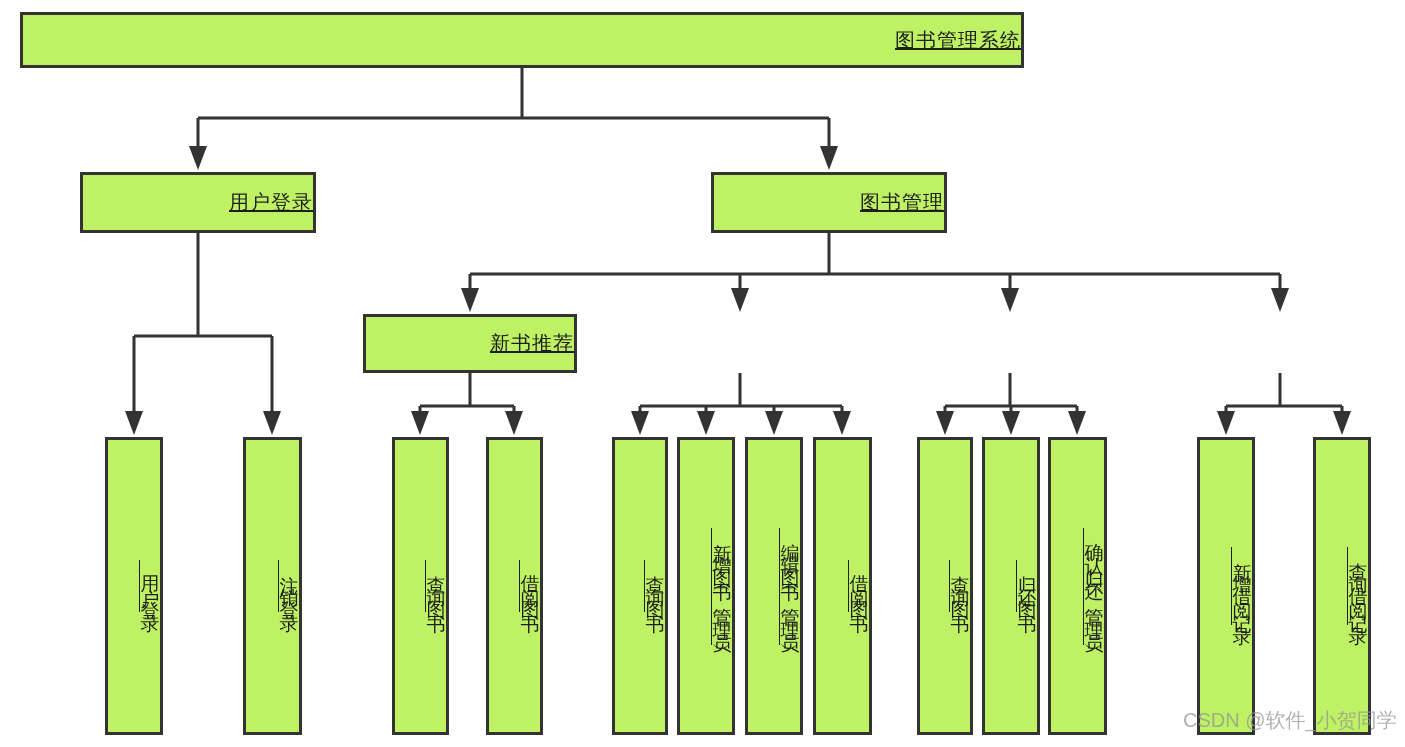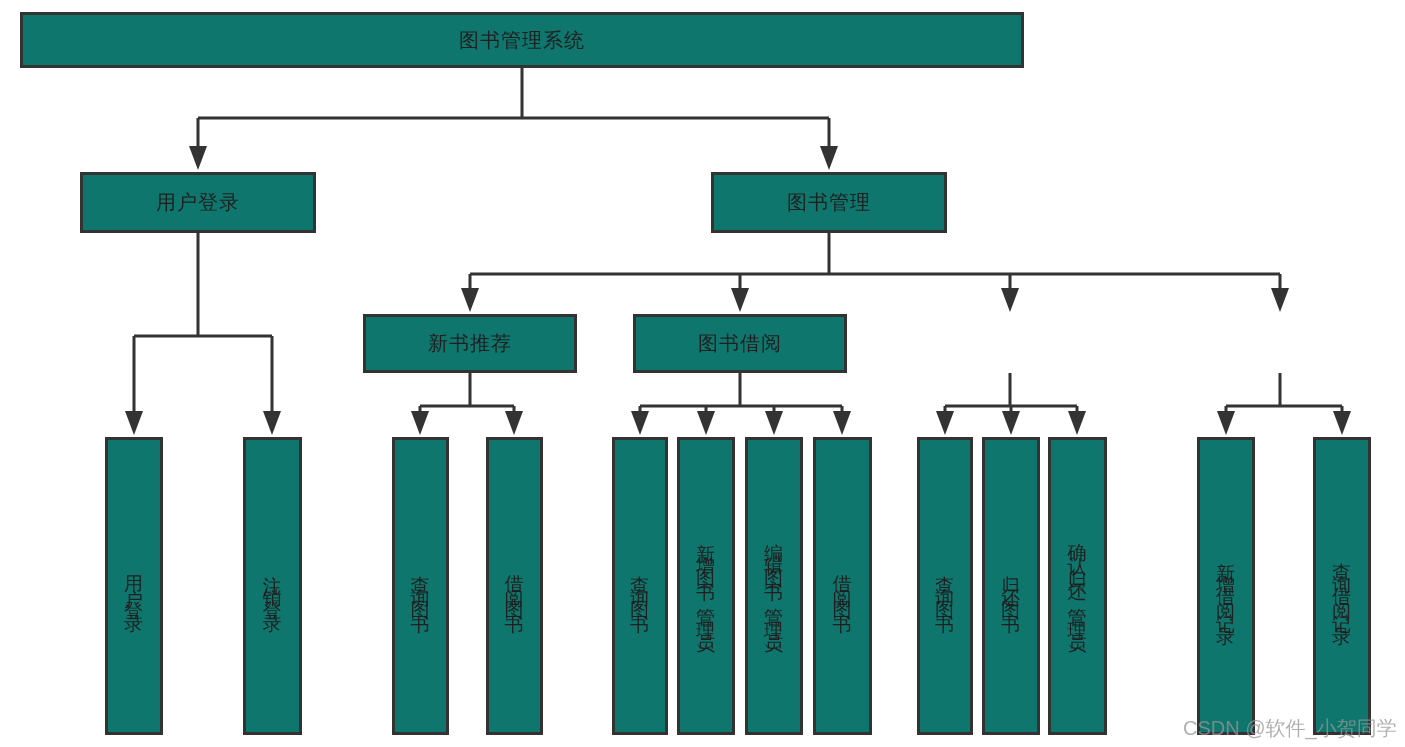--- a/index.html
+++ b/index.html
@@ -29,24 +29,25 @@
     fill: none;
   }
   .wires polygon {
     fill: #333333;
     stroke: none;
   }
   .box {
     position: absolute;
     box-sizing: border-box;
     border: 3px solid #333333;
-    background: #0f766e;
+    background: #bef264;
     display: flex;
     align-items: center;
-    justify-content: center;
+    justify-content: flex-end;
+    text-decoration: underline;
   }
   .box.h span {
     font-size: 20px;
     letter-spacing: 1px;
     white-space: nowrap;
   }
   .box.v span {
     writing-mode: vertical-rl;
     text-orientation: mixed;
     font-size: 19px;
@@ -56,21 +57,20 @@
   }
   .watermark {
     position: absolute;
     left: 1183px;
     top: 707px;
     width: 222px;
     font-size: 20px;
     color: rgba(150,150,150,0.75);
     white-space: nowrap;
     z-index: 5;
-    margin-top: 8px;
   }
 </style>
 </head>
 <body>
 
 <div class="canvas">
 
   <svg class="wires" viewBox="0 0 1405 747" xmlns="http://www.w3.org/2000/svg">
 
     <path d="M522 68 V118 M198 118 H829 M198 118 V150 M829 118 V150"></path>
@@ -114,23 +114,20 @@
   <div class="box h" style="left:80px; top:172px; width:236px; height:61px;">
     <span>用户登录</span>
   </div>
   <div class="box h" style="left:711px; top:172px; width:236px; height:61px;">
     <span>图书管理</span>
   </div>
 
   <div class="box h" style="left:363px; top:314px; width:214px; height:59px;">
     <span>新书推荐</span>
   </div>
-  <div class="box h" style="left:633px; top:314px; width:214px; height:59px;">
-    <span>图书借阅</span>
-  </div>
 
   <div class="box v" style="left:105px; top:437px; width:58px; height:298px;">
     <span>用户登录</span>
   </div>
   <div class="box v" style="left:243px; top:437px; width:59px; height:298px;">
     <span>注销登录</span>
   </div>
 
   <div class="box v" style="left:392px; top:437px; width:57px; height:298px;">
     <span>查询图书</span>

